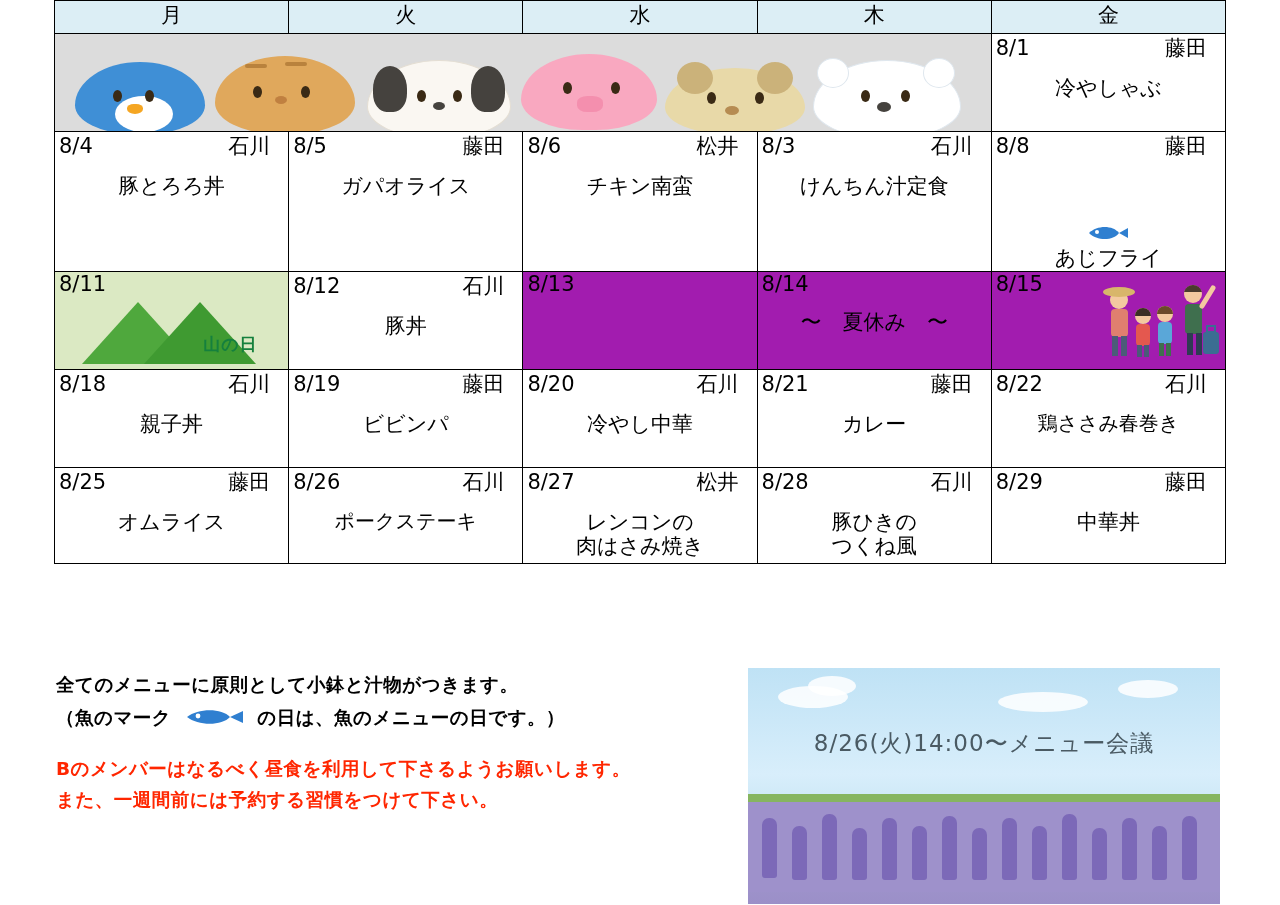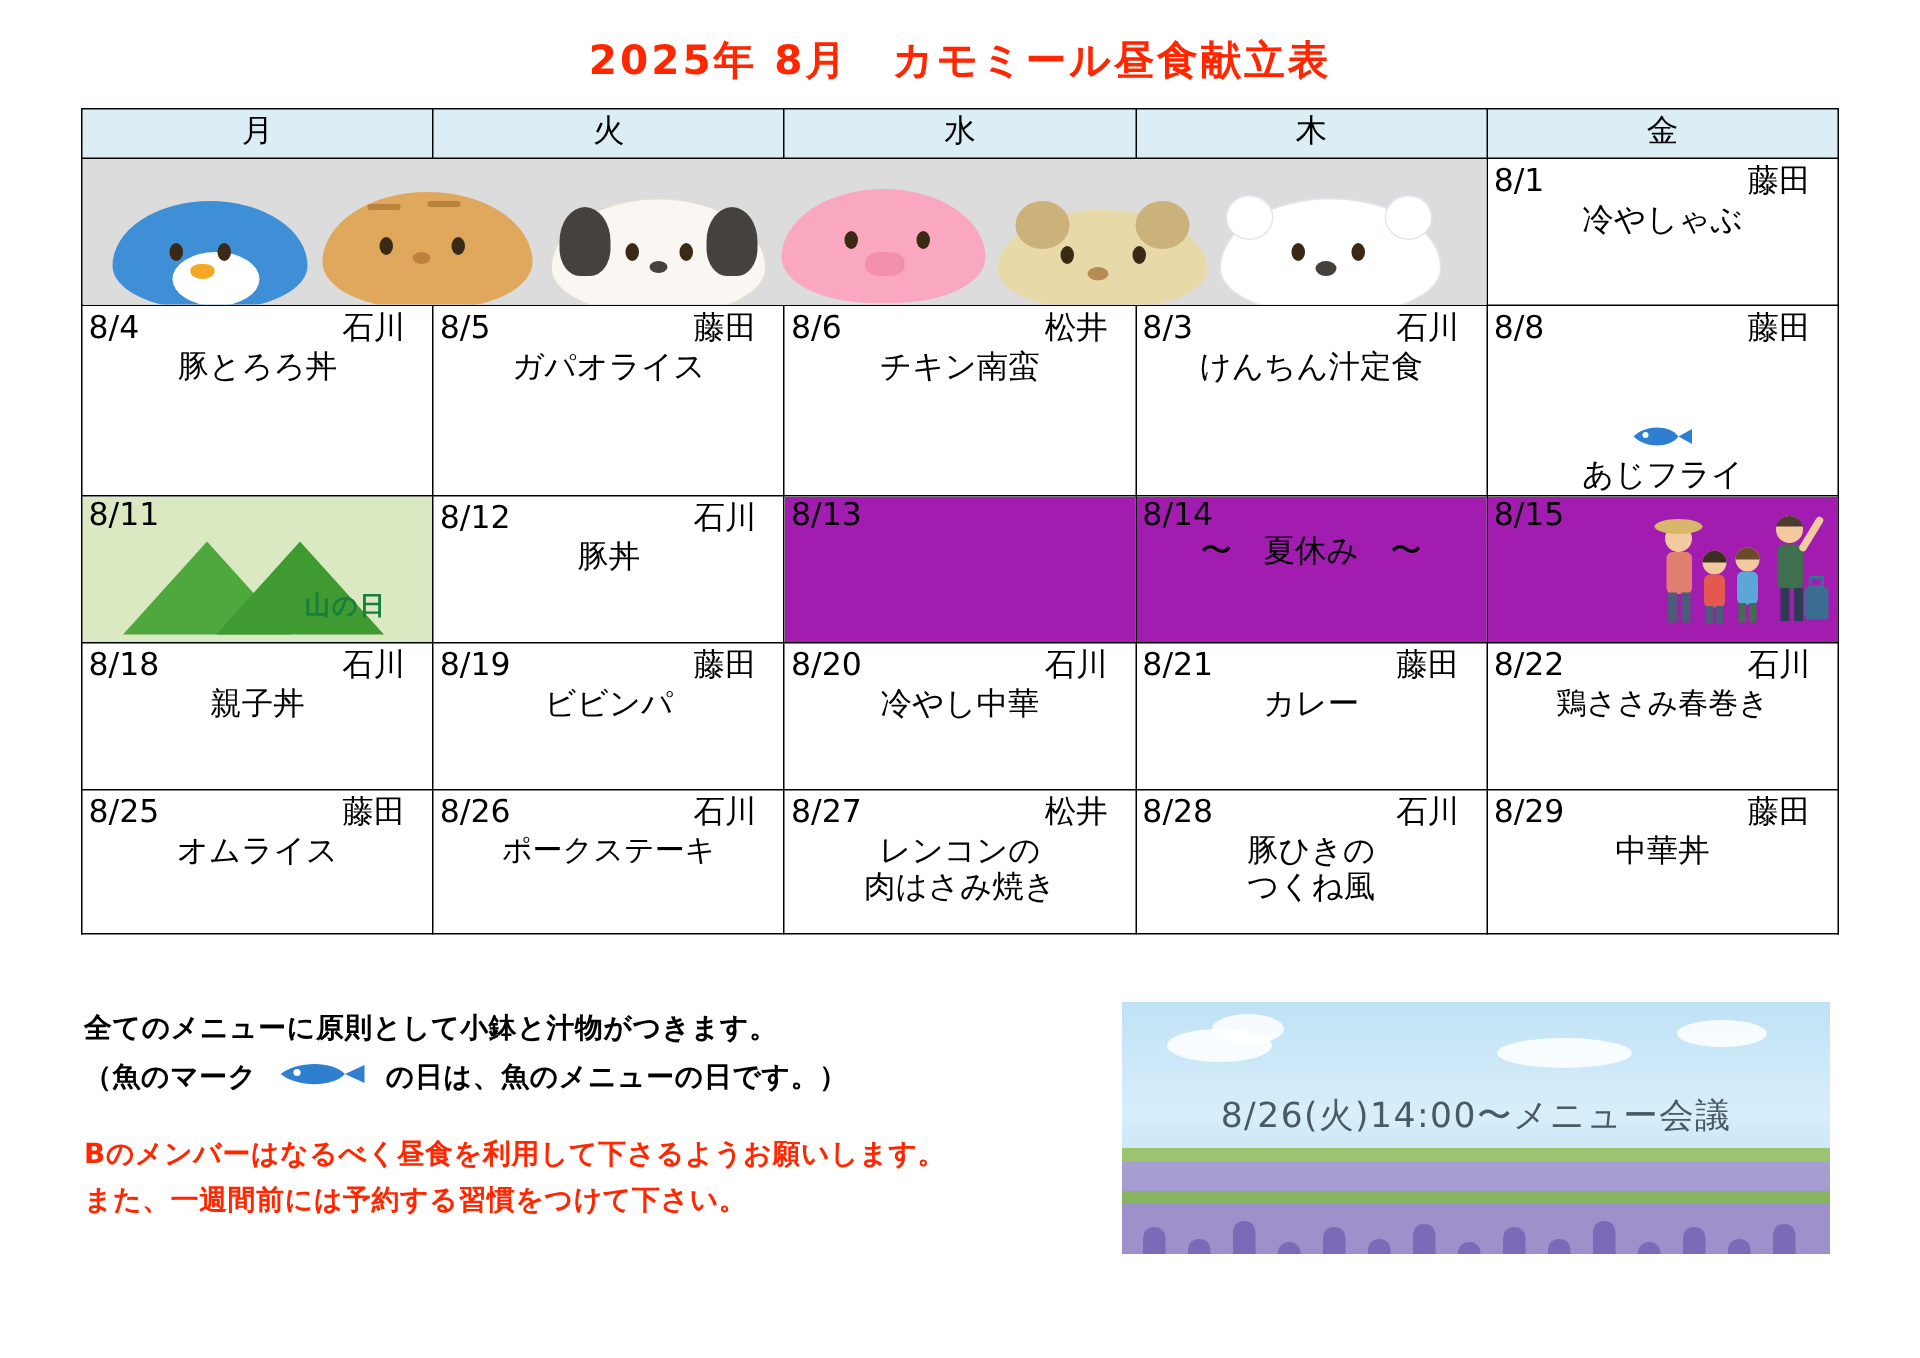--- a/index.html
+++ b/index.html
@@ -65,22 +65,22 @@
     font-size: 21px;
     font-family: "DejaVu Sans", "Liberation Sans", sans-serif;
     white-space: nowrap;
     text-align: center;
   }
   .cell .date { padding-left: 4px; }
   .cell .staff { padding-right: 18px; }
   .cell .menu {
     text-align: center;
     font-size: 21px;
-    margin-top: 1px;
-    font-family: Liberation Sans, sans-serif;
+    margin-top: 14px;
+    font-family: Liberation Serif, serif;
     line-height: 1.15;
     white-space: pre-line;
   }
   .cell .menu.small { font-size: 20px; }
   .cell.short { height: 96px; }
   .gray  { background: #dcdcdc; }
   .green { background: #dbe9c3; }
   .peach { background: #a21caf; }
 
   
@@ -123,21 +123,21 @@
   }
   .notes p.sub { margin-top: -18px; }
   .notes p.red { color: #ff2600; margin-bottom: 6px; }
   .notes .fishmark { vertical-align: middle; margin: 0 6px; }
   
   .photo {
     position: absolute;
     left: 748px;
     top: 668px;
     width: 472px;
-    height: 168px;
+    height: 236px;
     overflow: hidden;
     background: linear-gradient(#bfe2f5 0%, #d8eefb 45%, #cfe9f7 55%, #cfe9f7 58%, #9cc36f 58%, #9cc36f 63%, #a8a0d2 63%, #9b8fc8 100%);
   }
   .photo .caption {
     position: absolute;
     width: 100%;
     top: 60px;
     text-align: center;
     font-size: 23px;
     color: #4a5a63;
@@ -187,21 +187,20 @@
     letter-spacing: 1px;
   }
   
   .family { position: absolute; right: 4px; top: 4px; }
 </style>
 </head>
 <body>
 
 <div id="page">
 
-  <div class="title">2025年  8月　カモミール昼食献立表</div>
 
   <table class="cal">
     <thead>
       <tr>
         <th>月</th>
         <th>火</th>
         <th>水</th>
         <th>木</th>
         <th>金</th>
       </tr>

